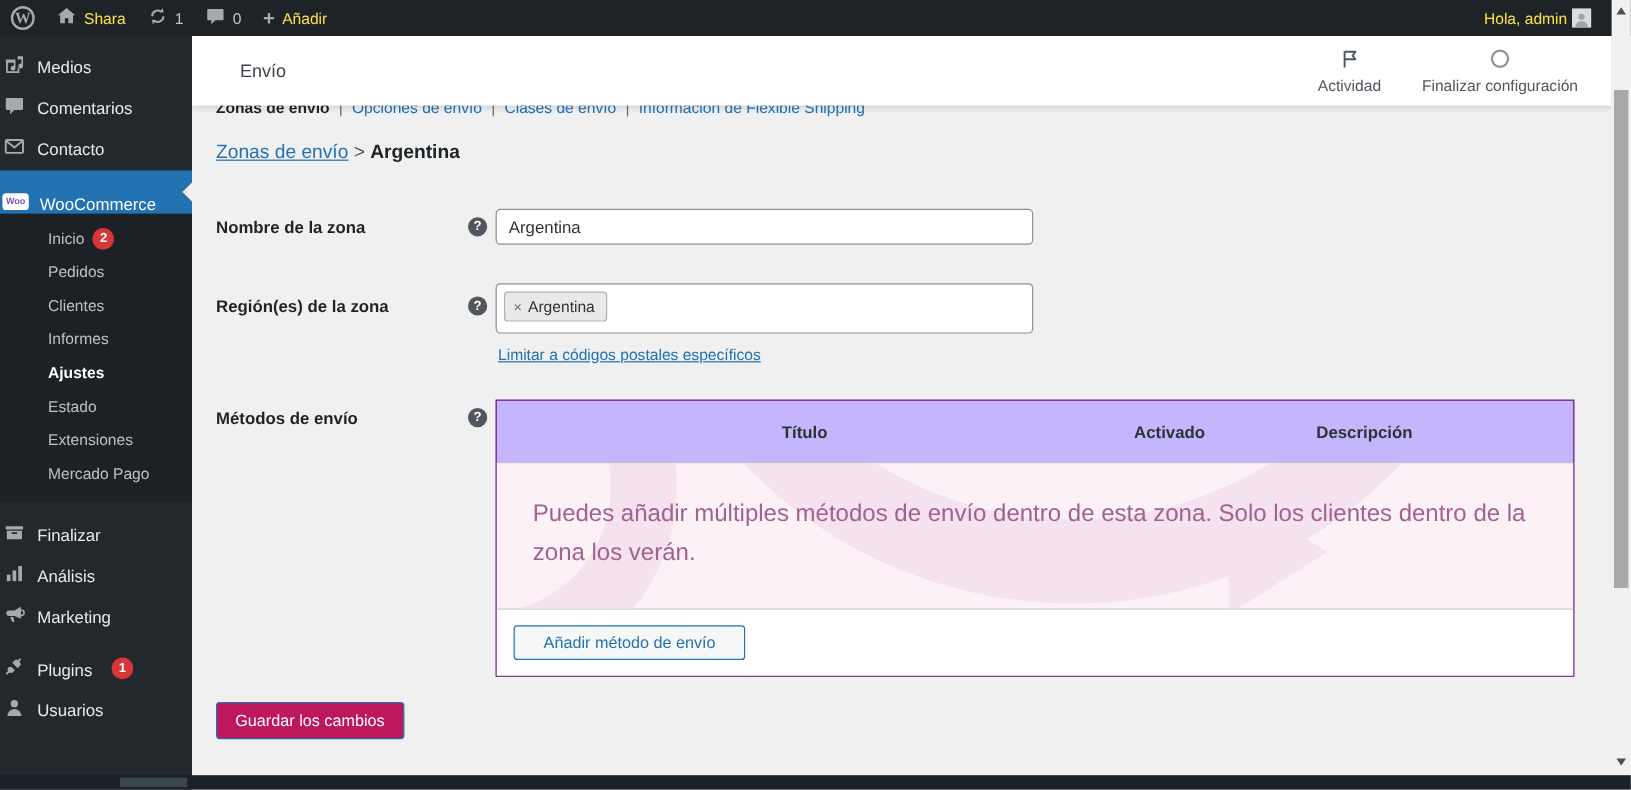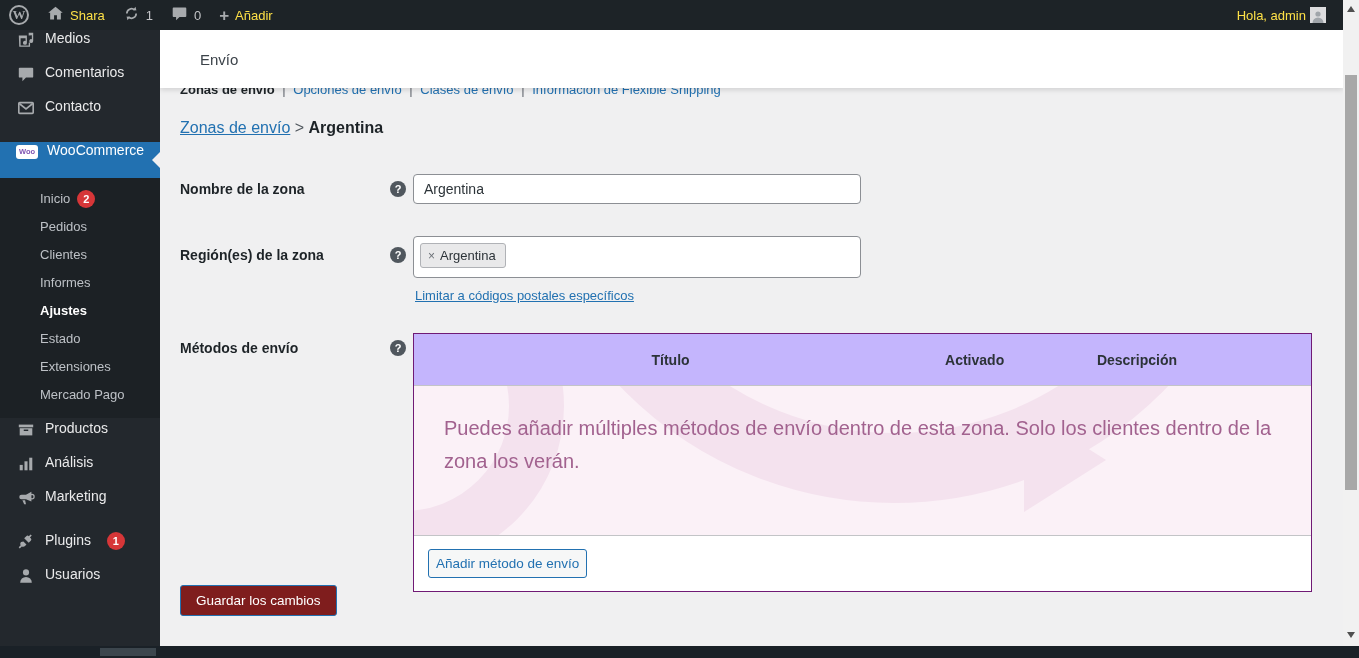--- a/index.html
+++ b/index.html
@@ -11,21 +11,21 @@
   .ab-label { color:#fde047; font-size:13px; }
   .ab-count { color:#c3c4c7; font-size:13px; }
   .ab-right { margin-left:auto; display:flex; align-items:center; gap:7px; padding-right:24px; }
   .wp-logo-circle { width:20px; height:20px; border:2px solid #a7aaad; border-radius:50%; display:flex; align-items:center; justify-content:center; color:#a7aaad; font-family:"Liberation Serif",serif; font-size:13px; font-weight:bold; }
   .ab-plus { color:#a7aaad; font-size:17px; font-weight:bold; line-height:1; }
   .avatar { width:16px; height:16px; background:#dcdcde; display:flex; align-items:flex-end; justify-content:center; overflow:hidden; }
   .avatar svg { display:block; }
 
   
   #sidebar { position:absolute; left:0; top:30px; width:160px; height:628px; background:#23282d; color:#eaeaeb; z-index:40; }
-  .menu-item { height:34px; display:flex; align-items:flex-start; gap:9px; padding-left:16px; font-size:14px; cursor:pointer; color:#eaeaeb; }
+  .menu-item { height:34px; display:flex; align-items:flex-end; gap:9px; padding-left:2px; font-size:14px; cursor:pointer; color:#eaeaeb; }
   .menu-item .mi-icon { width:37px; height:20px; display:flex; align-items:center; justify-content:center; flex:0 0 20px; }
   .menu-sep { height:10px; }
   .menu-item.woo-active { height:36px; background:#2271b1; color:#fff; position:relative; }
   .woo-arrow { position:absolute; right:0; top:50%; margin-top:-8px; width:0; height:0; border-top:8px solid transparent; border-bottom:8px solid transparent; border-right:8px solid #f0f0f1; }
   .woo-badge-icon { background:#fff; color:#7f54b3; border-radius:3px; font-size:7.5px; font-weight:bold; padding:3px 3px; line-height:1; }
   #submenu { background:#1c2125; padding:7px 0 9px 0; }
   .submenu-item { height:28px; line-height:28px; padding-left:40px; font-size:13px; color:#bdc1c6; cursor:pointer; display:flex; align-items:center; }
   .submenu-item.current { color:#fff; font-weight:bold; }
   .badge { display:inline-block; min-width:18px; height:18px; line-height:18px; border-radius:9px; background:#d63638; color:#fff; font-size:11px; font-weight:bold; text-align:center; margin-left:7px; padding:0 2px; }
 
@@ -50,29 +50,29 @@
 
   #zone-name-input { position:absolute; left:253px; top:144px; width:448px; height:30px; border:1px solid #8c8f94; border-radius:4px; background:#fff; padding:0 10px; font-size:14px; color:#2c3338; font-family:"Liberation Sans",sans-serif; }
   #region-select { position:absolute; left:253px; top:206px; width:448px; height:42px; border:1px solid #8c8f94; border-radius:4px; background:#fff; padding:6px; cursor:text; }
   .region-tag { display:inline-flex; align-items:center; gap:5px; background:#e9e9ea; border:1px solid #b0b2b6; border-radius:3px; padding:4px 9px 4px 7px; font-size:13px; color:#2c3338; }
   .tag-x { color:#6c7177; cursor:pointer; font-size:12px; }
   #postcode-link { position:absolute; left:255px; top:258px; font-size:13px; color:#2271b1; text-decoration:underline; cursor:pointer; }
 
   #methods-table { position:absolute; left:253px; top:303px; width:899px; background:#c4b5fd; border:1px solid #701a75; }
   .mt-header { position:relative; height:52px; border-bottom:1px solid #c3c4c7; }
   .mt-col { position:absolute; top:50%; transform:translate(-50%,-50%); font-size:14px; font-weight:bold; color:#2c3338; }
-  .mt-notice { position:relative; height:149px; background:#fbf1f7; overflow:hidden; }
+  .mt-notice { position:relative; height:121px; background:#fbf1f7; overflow:hidden; }
   .wm-ring1 { position:absolute; left:100px; top:-643px; width:760px; height:760px; border:70px solid #f4e2ee; border-radius:50%; }
   .wm-ring2 { position:absolute; left:-170px; top:-140px; width:320px; height:320px; border:55px solid #f4e2ee; border-radius:50%; }
   .wm-arrow { position:absolute; left:610px; top:22px; width:0; height:0; border-left:82px solid #f4e2ee; border-top:52px solid transparent; border-bottom:52px solid transparent; }
   .mt-notice-text { position:relative; padding:26px 30px 0 30px; font-size:20px; line-height:33px; color:#a2628f; }
   .mt-footer { height:56px; border-top:1px solid #c3c4c7; background:#fff; display:flex; align-items:center; padding-left:14px; }
-  #add-method-btn { background:#f6f7f7; border:1px solid #2271b1; border-radius:3px; color:#2271b1; font-size:13.5px; padding:6px 7px; cursor:pointer; font-family:"Liberation Sans",sans-serif; }
-
-  #save-btn { position:absolute; left:20px; top:555px; background:#7f1d1d; border:1px solid #2271b1; border-radius:3px; color:#fff; font-size:13.5px; padding:7px 15px; cursor:pointer; font-family:"Liberation Sans",sans-serif; }
+  #add-method-btn { background:#f6f7f7; border:1px solid #2271b1; border-radius:3px; color:#2271b1; font-size:13.5px; padding:6px 24px; cursor:pointer; font-family:"Liberation Sans",sans-serif; }
+
+  #save-btn { position:absolute; left:20px; top:555px; background:#be185d; border:1px solid #2271b1; border-radius:3px; color:#fff; font-size:13.5px; padding:7px 15px; cursor:pointer; font-family:"Liberation Sans",sans-serif; }
 
   
   #vscroll { position:absolute; right:0; top:0; width:16px; height:646px; background:#f1f1f1; z-index:70; }
   .vs-arrow { position:absolute; left:4px; width:0; height:0; border-left:4px solid transparent; border-right:4px solid transparent; }
   .vs-up { top:6px; border-bottom:6px solid #505050; }
   .vs-down { top:632px; border-top:6px solid #505050; }
   #vs-thumb { position:absolute; left:2px; top:75px; width:12px; height:415px; background:#a8a8a8; cursor:pointer; }
   #hscroll { position:absolute; left:0; top:646px; width:1359px; height:12px; background:#1a2127; z-index:80; }
   #hs-thumb { position:absolute; left:100px; top:2px; width:56px; height:8px; background:#3c464d; cursor:pointer; }
 
@@ -195,21 +195,21 @@
   </div>
 
   <div class="menu-item" style="margin-top:2px;">
     <span class="mi-icon">
       <svg width="18" height="18" viewBox="0 0 20 20">
           <path fill="#a7aaad" d="M2 4h16v3H2z"></path>
           <path fill="#a7aaad" d="M3 8h14v8H3z"></path>
           <rect x="7.5" y="9.5" width="5" height="1.6" fill="#23282d"></rect>
         </svg>
     </span>
-    <span>Productos</span>
+    <span>Finalizar</span>
   </div>
   <div class="menu-item">
     <span class="mi-icon">
       <svg width="18" height="18" viewBox="0 0 20 20">
           <rect x="3" y="11" width="3.4" height="6" fill="#a7aaad"></rect>
           <rect x="8.3" y="7" width="3.4" height="10" fill="#a7aaad"></rect>
           <rect x="13.6" y="3" width="3.4" height="14" fill="#a7aaad"></rect>
         </svg>
     </span>
     <span>Análisis</span>
@@ -254,20 +254,39 @@
     <span class="tab-sep">|</span>
     <span class="tab-link">Opciones de envío</span>
     <span class="tab-sep">|</span>
     <span class="tab-link">Clases de envío</span>
     <span class="tab-sep">|</span>
     <span class="tab-link">Información de Flexible Shipping</span>
   </div>
 
   <div id="header">
     <span id="page-title">Envío</span>
+    <div class="header-right">
+      <div class="header-action">
+        <span>
+          <svg width="18" height="18" viewBox="0 0 20 20" fill="none">
+              <path d="M5 18V3" stroke="#50575e" stroke-width="1.8"></path>
+              <path d="M5 3.5h10l-2.6 3.5L15 10.5H5" stroke="#50575e" stroke-width="1.8" stroke-linejoin="round"></path>
+            </svg>
+        </span>
+        <span>Actividad</span>
+      </div>
+      <div class="header-action">
+        <span>
+          <svg width="18" height="18" viewBox="0 0 20 20">
+              <circle cx="10" cy="10" r="7.5" fill="none" stroke="#8c8f94" stroke-width="2"></circle>
+            </svg>
+        </span>
+        <span>Finalizar configuración</span>
+      </div>
+    </div>
   </div>
 
   <div id="breadcrumb">
     <span class="bc-link">Zonas de envío</span>
     <span>&gt;</span>
     <span class="bc-current">Argentina</span>
   </div>
 
   <div class="field-label" style="top:151px;">Nombre de la zona</div>
   <div class="help-tip" style="top:151px;">?</div>

